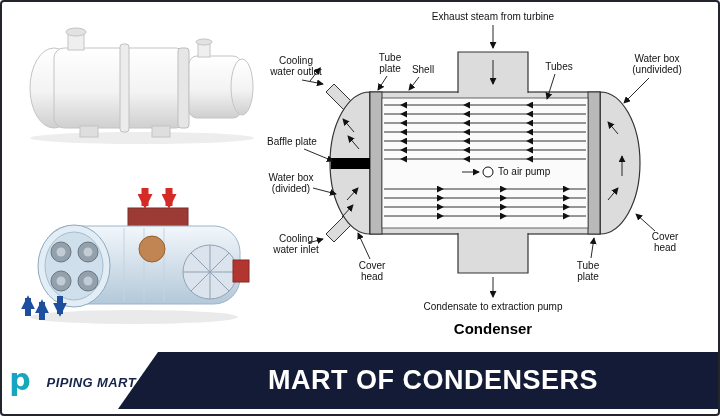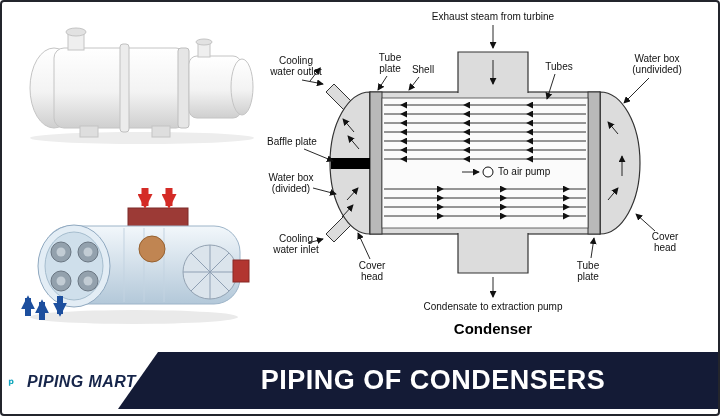--- a/index.html
+++ b/index.html
@@ -7,21 +7,21 @@
          border-radius:4px;box-sizing:border-box;overflow:hidden;
          font-family:"Liberation Sans",sans-serif;}
   .canvas{position:absolute;left:0;top:0;width:716px;height:412px;}
   .lbl{font-size:10px;fill:#111;font-family:"Liberation Sans",sans-serif;}
   .caption{font-size:15px;font-weight:bold;fill:#000;font-family:"Liberation Sans",sans-serif;}
   .banner{position:absolute;left:116px;top:350px;right:0;height:57px;background:#141b36;
           clip-path:polygon(40px 0,100% 0,100% 100%,0 100%);
           display:flex;align-items:center;justify-content:center;}
   .banner-title{color:#ffffff;font-size:27px;font-weight:bold;letter-spacing:.5px;padding-left:30px;}
   .logo{position:absolute;left:6px;top:351px;width:128px;height:58px;display:flex;align-items:center;}
-  .logo-text{font-size:16px;font-weight:bold;font-style:italic;color:#16254a;letter-spacing:.4px;margin-left:12px;white-space:nowrap;}
+  .logo-text{font-size:13px;font-weight:bold;font-style:italic;color:#16254a;letter-spacing:.4px;margin-left:12px;white-space:nowrap;}
 </style>
 </head>
 <body>
 
 <div class="stage">
 
   <svg class="canvas" viewBox="0 0 716 412" xmlns="http://www.w3.org/2000/svg">
     <defs>
       <marker id="arr" viewBox="0 0 8 8" markerWidth="7" markerHeight="7" refX="7" refY="4" orient="auto" markerUnits="userSpaceOnUse">
           <path d="M0,0L8,4L0,8Z" fill="#111"></path>
@@ -180,21 +180,21 @@
       <line x1="653" y1="229" x2="634" y2="212" stroke="#111" stroke-width="0.9" marker-end="url(#arr)"></line>
 
       <line x1="491" y1="275" x2="491" y2="295" stroke="#111" stroke-width="0.9" marker-end="url(#arr)"></line>
       <text class="lbl" x="491" y="308" text-anchor="middle">Condensate to extraction pump</text>
 
       <text class="caption" x="491" y="332" text-anchor="middle">Condenser</text>
     </g>
   </svg>
 
   <div class="banner">
-    <div class="banner-title">PIPING OF CONDENSERS</div>
+    <div class="banner-title">MART OF CONDENSERS</div>
   </div>
 
   <div class="logo">
     <svg width="46" height="58" viewBox="0 0 46 58">
       <defs>
         <linearGradient id="lg2" x1="0" y1="0" x2="1" y2="1">
           <stop offset="0" stop-color="#1b9cd8"></stop>
             <stop offset="1" stop-color="#0fb0a9"></stop>
         </linearGradient>
       </defs>

